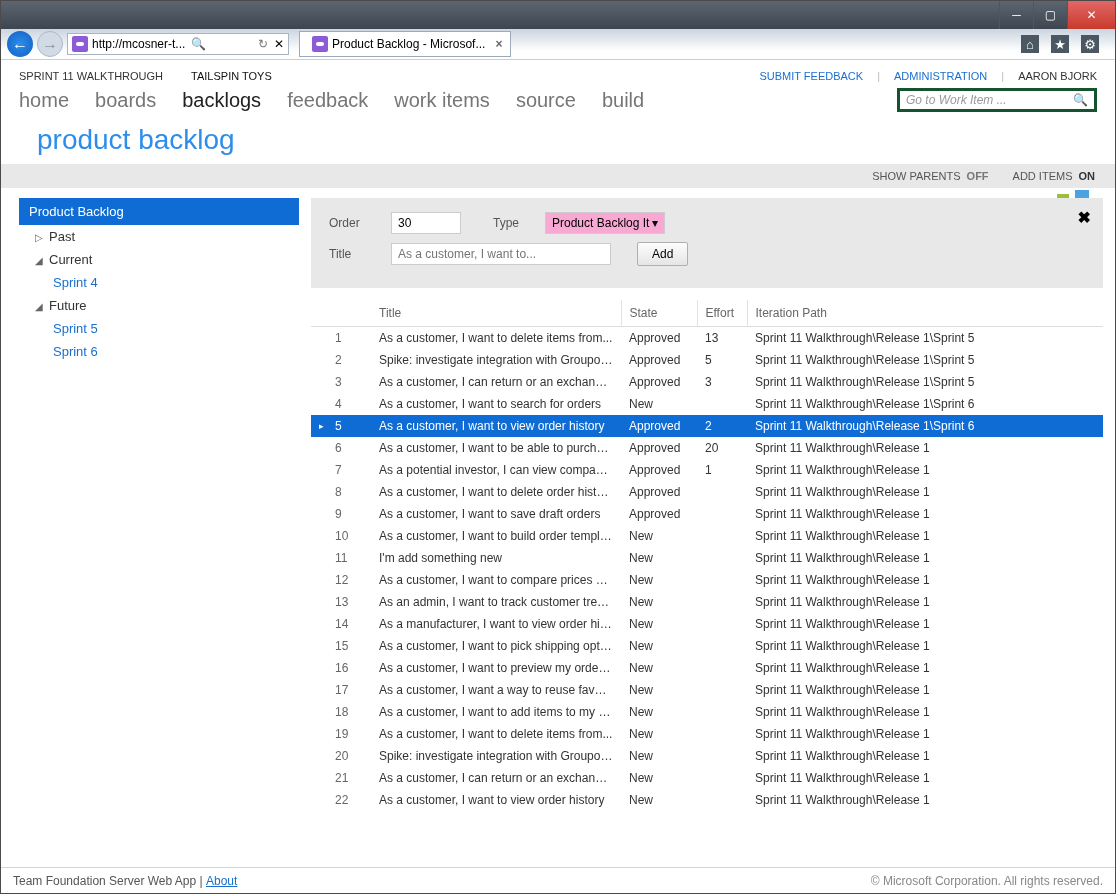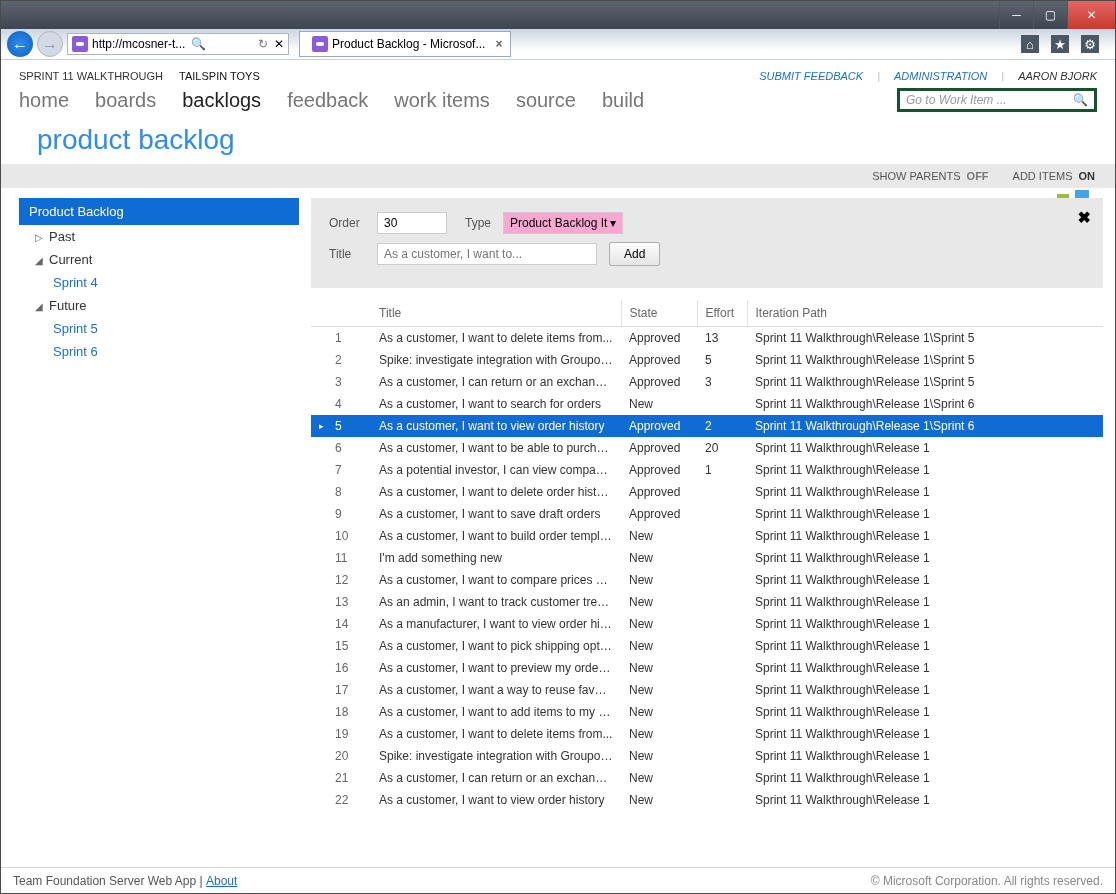--- a/index.html
+++ b/index.html
@@ -16,23 +16,23 @@
   .addr-icon { width: 16px; height: 16px; margin: 0 4px; background: #8e5bd6; border-radius: 2px; position: relative; }
   .addr-icon::after { content:""; position:absolute; width:8px;height:4px;background:#fff;top:6px;left:4px; border-radius:2px; }
   .addr-sep { padding: 0 6px; color: #777; }
   .tab { height: 26px; border: 1px solid #9caabb; background: #fff; display: flex; align-items: center; padding: 0 8px; font-size: 12px; margin-left: 6px; }
   .tab .close { margin-left: 10px; color: #666; font-weight: bold; }
   .right-icons { margin-left: auto; display: flex; gap: 12px; padding-right: 10px; color: #fff; }
   .right-icons .ico { background:#4b5763; width:18px;height:18px; display:flex;align-items:center;justify-content:center; font-size:13px; }
 
   .page { flex: 1; display: flex; flex-direction: column; background: #fff; border-top: 1px solid #c6d0da; overflow: hidden; }
   .top-strip { padding: 10px 18px 0 18px; }
-  .bread { display: flex; gap: 16px; font-size: 11px; color: #333; }
+  .bread { display: flex; gap: 28px; font-size: 11px; color: #333; }
   .bread .active { color: #111; font-weight: 400; }
-  .bread-right { margin-left: auto; display: flex; gap: 14px; align-items: center; font-size: 11px; font-style: italic; }
+  .bread-right { margin-left: auto; display: flex; gap: 14px; align-items: center; font-size: 11px; }
   .bread-right a { color: #1a6fce; }
   .bread-right .user { color: #333; }
   .divider { color: #bdbdbd; }
   .nav-row { display: flex; gap: 26px; margin-top: 6px; align-items: center; }
   .nav-row .nav-item { font-size: 20px; color: #767676; font-weight: 300; cursor: pointer; }
   .nav-row .nav-item.active { color: #222; }
   .search-box { margin-left: auto; width: 200px; height: 24px; border: 3px solid #14532d; display: flex; align-items: center; padding: 0 6px; color: #999; font-style: italic; font-size: 12px; }
   .search-box .mag { margin-left: auto; color:#bbb; font-style: normal; }
   .page-title { font-size: 28px; color: #2e8dea; font-weight: 300; margin: 12px 18px 8px 18px; }
   .mini-bars { position:absolute; right:26px; top:130px; display:flex; gap:6px; align-items:flex-end; height:26px; }
@@ -49,21 +49,21 @@
   .tree { width: 310px; padding: 10px 12px 10px 24px; font-size: 13px; color:#333; }
   .tree-item { padding: 4px 6px; cursor: pointer; white-space: nowrap; }
   .tree-item.sel { background: #0f6cd4; color: #fff; padding: 6px 10px; margin-left: -6px; }
   .tree-item.child { padding-left: 28px; color: #1a6fce; }
   .tree-item.node { padding-left: 10px; }
   .tree-item .tw { display:inline-block; width:10px; color:#666; font-size:10px; margin-right:4px; }
 
   .main { flex:1; display:flex; flex-direction:column; padding-right: 12px; overflow:hidden; }
   .add-panel { background: #e8e8e8; margin: 10px 0 12px 0; padding: 14px 18px; position:relative; }
   .add-panel .close { position:absolute; right:12px; top:10px; font-weight:bold; font-size:16px; cursor:pointer; }
-  .form-row { display:flex; align-items:center; gap:12px; margin-bottom: 8px; font-size:12px; }
+  .form-row { display:flex; align-items:center; gap:26px; margin-bottom: 8px; font-size:12px; }
   .form-row label { color:#555; width:36px; }
   .form-row input[type=text] { border:1px solid #ccc; height:22px; padding:0 6px; font-size:12px; }
   .order-in { width:70px; }
   .type-sel { border:1px solid #ccc; height:22px; width:120px; padding:0 6px; background:#f9a8d4; display:flex; align-items:center; justify-content:space-between; }
   .title-in { width:220px; }
   .btn { border:1px solid #b0b0b0; background:linear-gradient(#fdfdfd,#e5e5e5); height:24px; padding:0 14px; cursor:pointer; font-size:12px; border-radius:2px; }
 
   .grid { flex:1; overflow:hidden; display:flex; }
   .grid-inner { flex:1; overflow-y:auto; overflow-x:hidden; }
   .grid-inner::-webkit-scrollbar { width:14px; }

